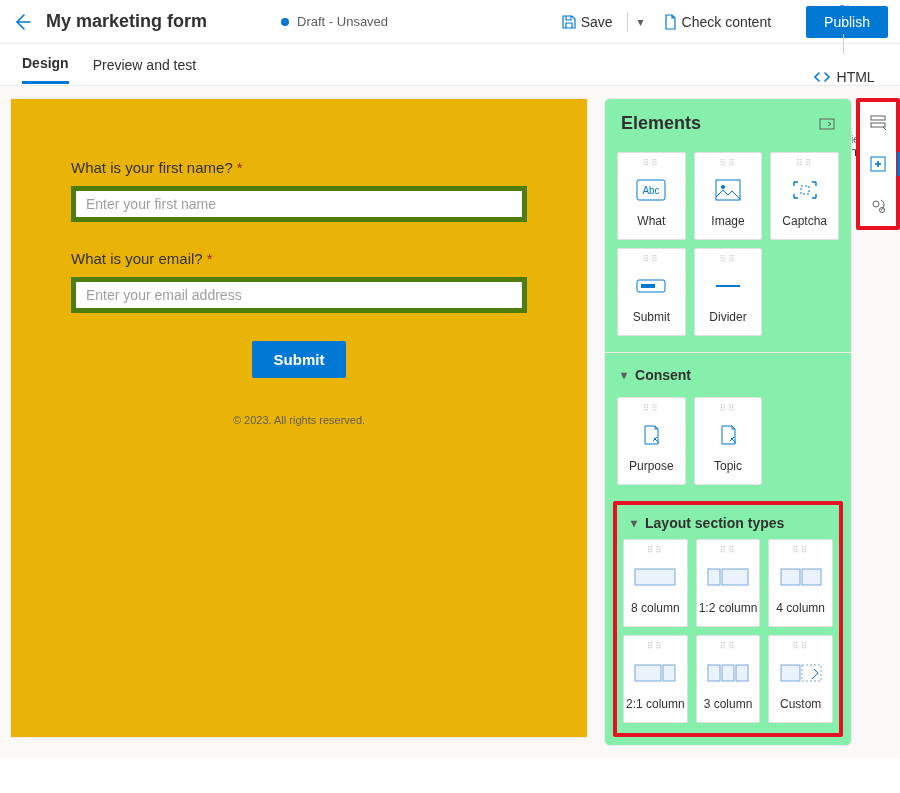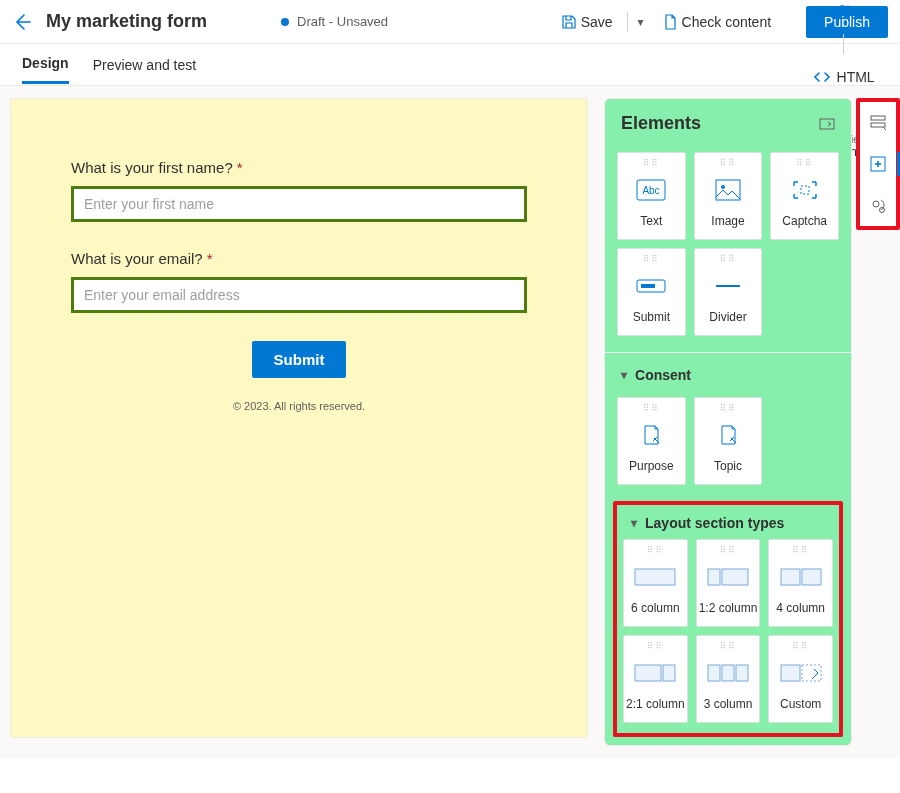--- a/index.html
+++ b/index.html
@@ -51,37 +51,37 @@
   .tb-sep { width:1px; height:20px; background:#d2d0ce;}
   .html-label { display:flex; align-items:center; gap:6px; cursor:pointer;}
   .audience { display:flex; align-items:center; gap:6px; cursor:pointer;}
   .aud-text { display:flex; flex-direction:column; line-height:1.1;}
   .aud-text small { font-size:10px; color:#605e5c;}
   .aud-text span { font-size:13px;}
   
   .workspace { display:flex; background:#faf9f8; }
   .canvas-col { flex:1; padding:12px 12px 12px 10px;}
   .canvas {
-    background:#fef9c3; border:1px solid #edebe9; border-radius:2px;
+    background:#eab308; border:1px solid #edebe9; border-radius:2px;
     padding:60px 60px 30px; min-height:640px;
   }
   .form-field { margin-bottom:28px; }
   .form-label { font-size:15px; font-weight:400; margin-bottom:10px; display:block;}
   .req { color:#a4262c; margin-left:4px;}
   .form-input {
-    width:100%; height:36px; border:3px solid #4d7c0f; border-radius:0;
+    width:100%; height:36px; border:5px solid #4d7c0f; border-radius:0;
     padding:0 10px; font-size:14px; color:#605e5c; background:#fff;
   }
   .form-input::placeholder { color:#a19f9d;}
   .submit-btn {
     display:block; margin:20px auto 0; background:#0078d4; color:#fff;
     border:none; border-radius:2px; padding:10px 22px; font-size:15px;
     font-weight:600; cursor:pointer;
   }
-  .footer-text { text-align:center; color:#605e5c; font-size:11px; margin-top:22px;}
+  .footer-text { text-align:center; color:#605e5c; font-size:11px; margin-top:36px;}
   
   .panel-col { width:300px; padding:12px 0 12px 4px; display:flex;}
   .panel {
     background:#86efac; border:1px solid #edebe9; border-radius:6px;
     flex:1; overflow:hidden;
   }
   .panel-header {
     display:flex; align-items:center; padding:14px 16px;
     font-size:18px; font-weight:700;
   }
@@ -240,21 +240,21 @@
       <div class="section">
         <div class="tile-grid-3">
           <div class="tile">
             <div class="grip">⠿⠿</div>
             <div class="tico">
               <svg width="30" height="22">
                   <rect x="1" y="1" width="28" height="20" rx="2" stroke="#0078d4" fill="none"></rect>
                   <text x="15" y="15" text-anchor="middle" font-size="10" fill="#0078d4">Abc</text>
                 </svg>
             </div>
-            <div class="tlabel">Text</div>
+            <div class="tlabel">What</div>
           </div>
           <div class="tile">
             <div class="grip">⠿⠿</div>
             <div class="tico">
               <svg width="26" height="22">
                   <rect x="1" y="1" width="24" height="20" stroke="#0078d4" fill="none"></rect>
                   <circle cx="8" cy="8" r="2" fill="#0078d4"></circle>
                   <path d="M1 18l7-7 5 5 4-4 8 8" stroke="#0078d4" fill="none"></path>
                 </svg>
             </div>
@@ -328,21 +328,21 @@
           <span>Layout section types</span>
         </div>
         <div class="tile-grid-3">
           <div class="tile">
             <div class="grip">⠿⠿</div>
             <div class="tico">
               <svg width="42" height="18">
                   <rect x="1" y="1" width="40" height="16" stroke="#7aa7d9" fill="#eaf2fb"></rect>
                 </svg>
             </div>
-            <div class="tlabel">6 column</div>
+            <div class="tlabel">8 column</div>
           </div>
           <div class="tile">
             <div class="grip">⠿⠿</div>
             <div class="tico">
               <svg width="42" height="18">
                   <rect x="1" y="1" width="12" height="16" stroke="#7aa7d9" fill="#eaf2fb"></rect>
                   <rect x="15" y="1" width="26" height="16" stroke="#7aa7d9" fill="#eaf2fb"></rect>
                 </svg>
             </div>
             <div class="tlabel">1:2 column</div>

